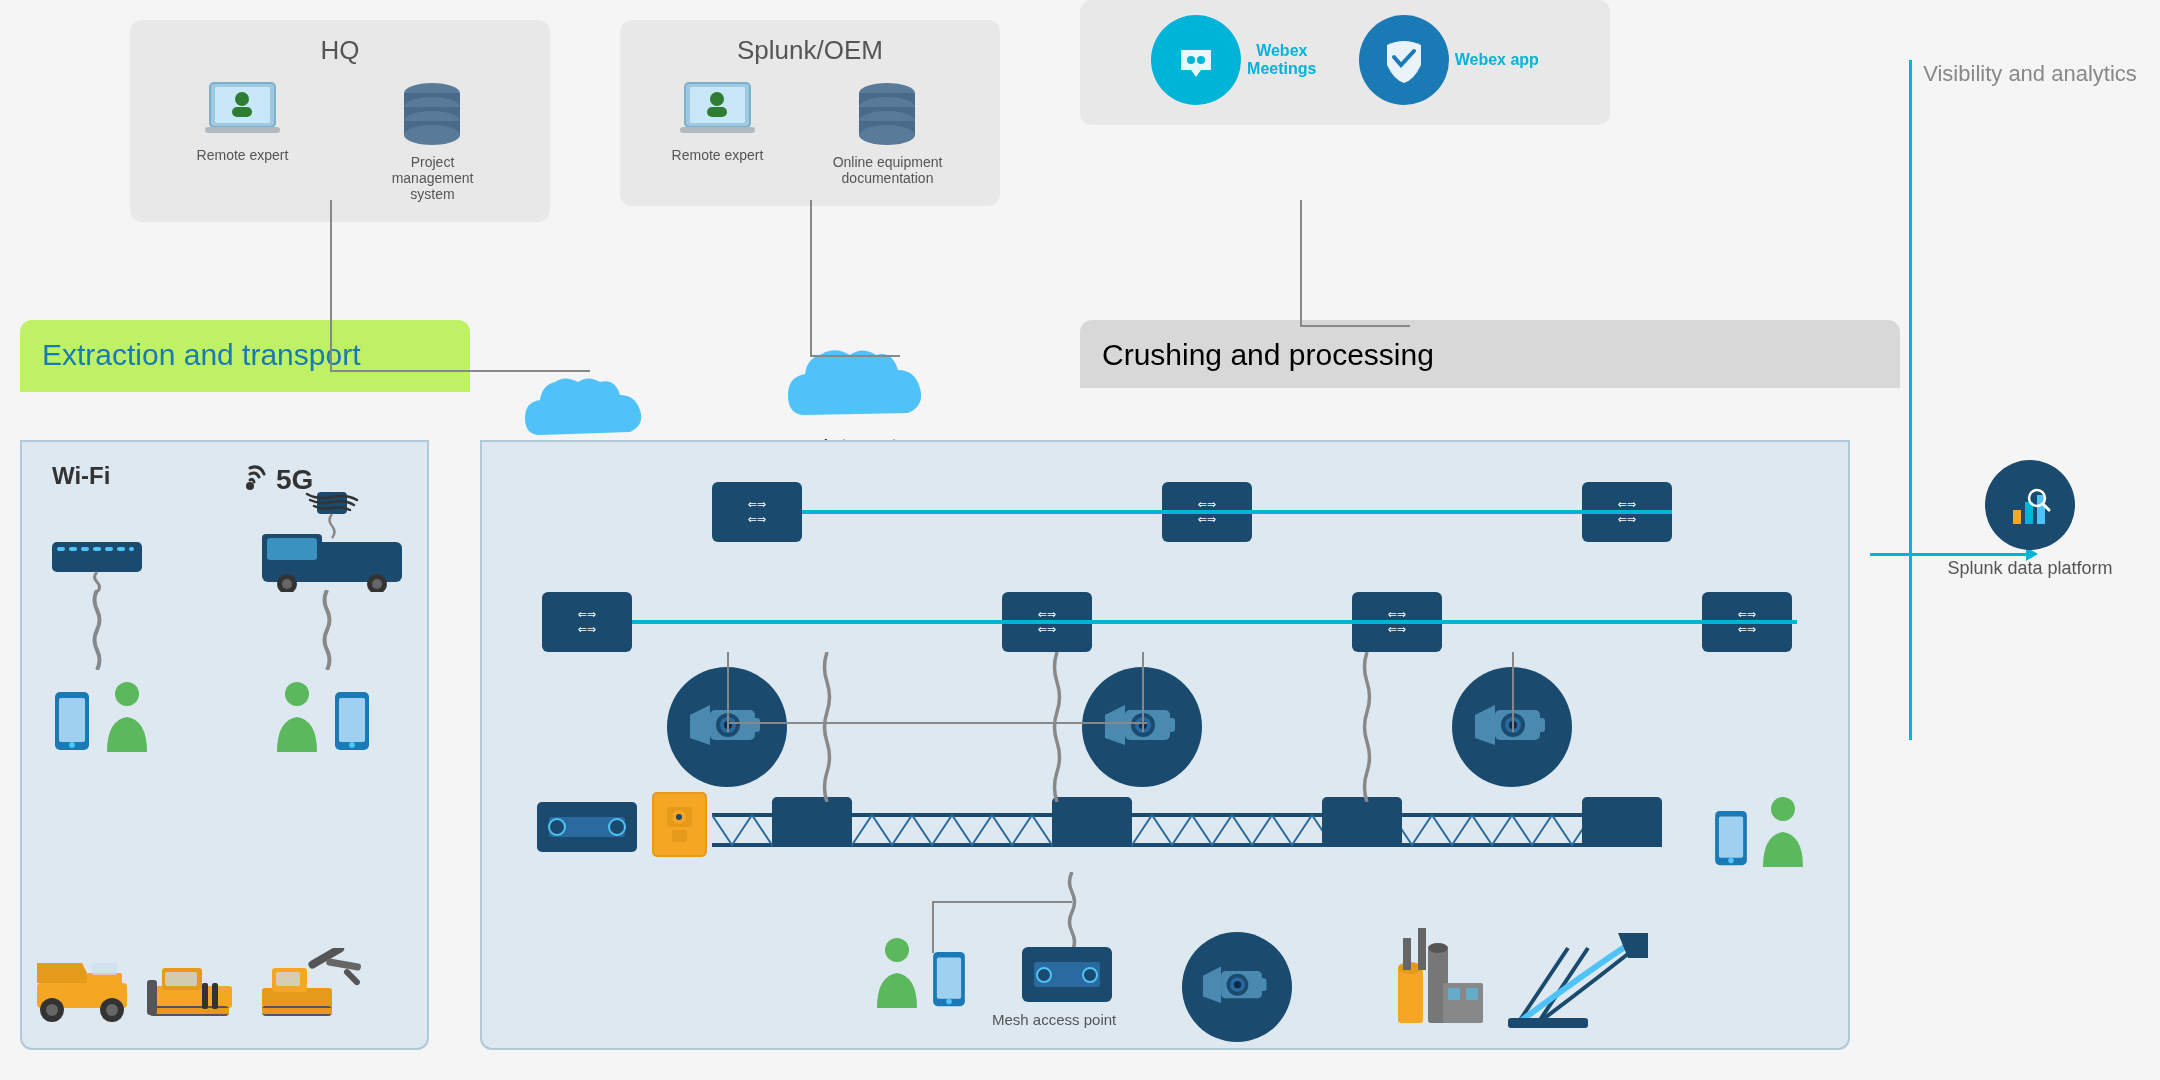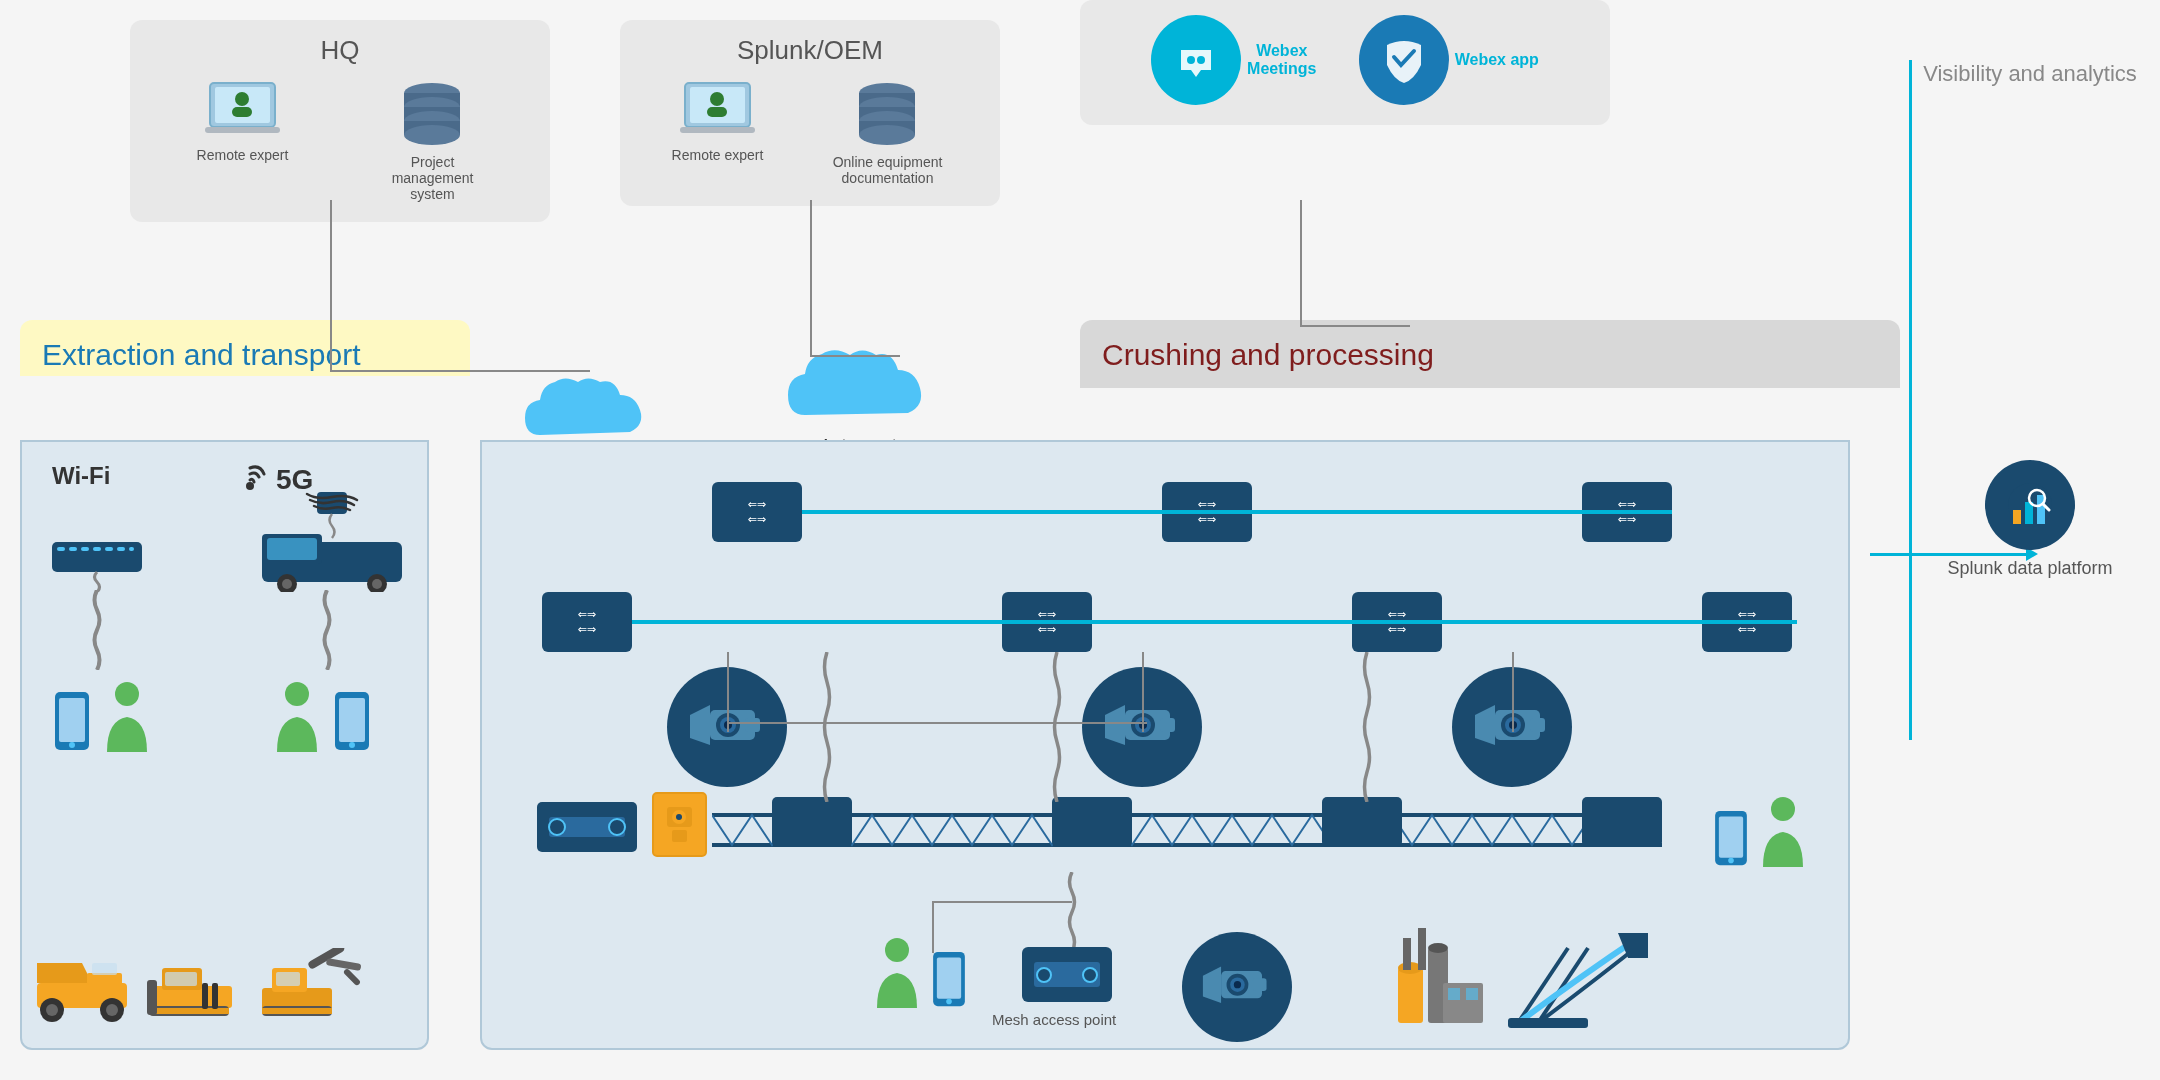--- a/index.html
+++ b/index.html
@@ -256,40 +256,40 @@
         <rect x="32" y="15" width="8" height="29" fill="#4fc3f7"></rect>
 
         <circle cx="32" cy="18" r="8" fill="none" stroke="white" stroke-width="2.5"></circle>
         <line x1="38" y1="24" x2="44" y2="30" stroke="white" stroke-width="3" stroke-linecap="round"></line>
       </svg>
     </div>
   </div>
   <div style="font-size:18px;color:#555;text-align:center">Splunk data platform</div>
 </div>
 
-<div style="position:absolute;top:320px;left:20px;width:450px;background:#fef9c3;border-radius:12px 12px 0 0;padding:18px 22px 4px;">
+<div style="position:absolute;top:320px;left:20px;width:450px;background:#bef264;border-radius:12px 12px 0 0;padding:18px 22px 20px;">
   <div style="font-size:30px;color:#1a7ab5;font-weight:normal">Extraction and transport</div>
 </div>
 
 <div class="sdwan-box">
   <svg width="140" height="100" viewBox="0 0 140 100">
     <path d="M20 75 Q5 75 5 58 Q5 42 20 40 Q22 25 35 22 Q45 15 58 22 Q68 15 80 22 Q95 18 100 35 Q115 35 120 50 Q125 65 110 72 Z" fill="#4fc3f7"></path>
   </svg>
   <div style="font-size:22px;color:#333;margin-top:-10px">SD-WAN</div>
 </div>
 
 <div class="internet-box">
   <svg width="160" height="110" viewBox="0 0 160 110">
     <path d="M25 85 Q8 85 8 65 Q8 47 25 44 Q27 28 42 24 Q55 16 70 25 Q82 16 96 25 Q112 20 118 40 Q135 40 140 58 Q145 76 128 83 Z" fill="#4fc3f7"></path>
   </svg>
   <div style="font-size:22px;color:#333;margin-top:-10px">Internet</div>
 </div>
 
 <div style="position:absolute;top:320px;left:1080px;width:820px;background:#d8d8d8;border-radius:12px 12px 0 0;padding:18px 22px 16px;">
-  <div style="font-size:30px;color:#7f1d1d;font-weight:normal">Crushing and processing</div>
+  <div style="font-size:30px;color:#000000;font-weight:normal">Crushing and processing</div>
 </div>
 
 <div style="position:absolute;top:440px;left:20px;width:409px;height:610px;background:#dde8f0;border-radius:0 0 12px 12px;border:2px solid #b0c8d8;">
 
   <div style="position:absolute;top:20px;left:30px;font-size:24px;color:#333;font-weight:bold">Wi-Fi</div>
 
   <div style="position:absolute;top:20px;left:210px;display:flex;align-items:center;gap:8px">
     <svg width="36" height="36" viewBox="0 0 36 36">
       <path d="M18 6 Q28 2 32 12" fill="none" stroke="#333" stroke-width="3" stroke-linecap="round"></path>
       <path d="M18 12 Q24 9 27 15" fill="none" stroke="#333" stroke-width="3" stroke-linecap="round"></path>

